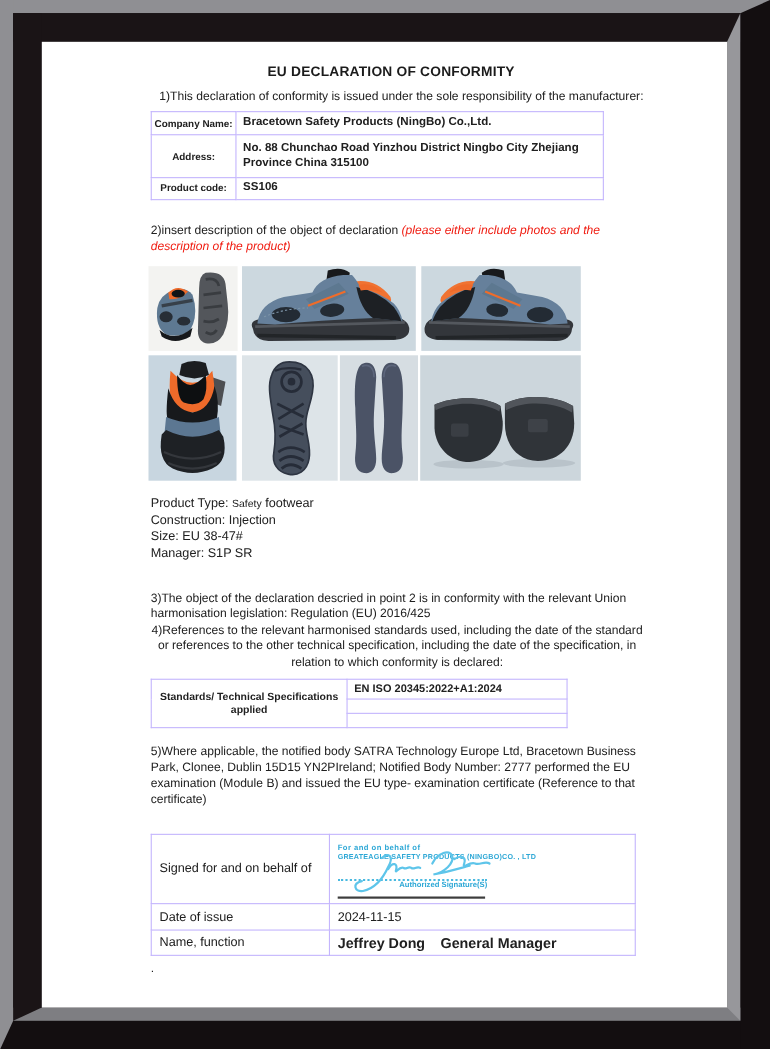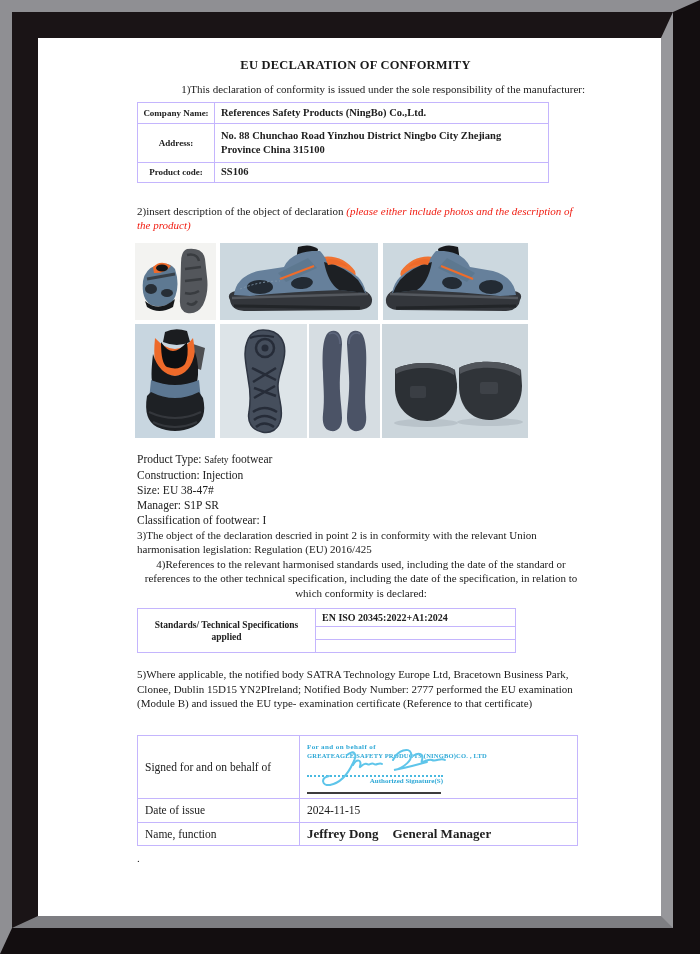--- a/index.html
+++ b/index.html
@@ -5,21 +5,21 @@
   html,body{margin:0;padding:0;}
   body{width:700px;height:954px;position:relative;background:#120d0f;overflow:hidden;
        font-family:"Liberation Sans", sans-serif;}
 
   
   .frame-outer{position:absolute;inset:0;box-sizing:border-box;width:700px;height:954px;
     border-style:solid;border-width:12px 27px 26px 12px;
     border-color:#8f8f93 #130e10 #130e10 #8f8f93;}
   .frame-inner{position:absolute;inset:0;box-sizing:border-box;width:100%;height:100%;
     border-style:solid;border-width:26px 12px 12px 26px;
-    border-color:#1a1416 #97979b #7e7e82 #1a1416;font-family:Liberation Serif, serif;}
+    border-color:#1a1416 #97979b #7e7e82 #1a1416;}
   .page{position:absolute;inset:0;width:100%;height:100%;background:#ffffff;overflow:hidden;
     color:#202020;}
 
   .content{padding:20px 0 0 99px;}
   .title{font-size:12.5px;font-weight:bold;letter-spacing:.2px;text-align:center;
     width:437px;margin:0;color:#1b1b1b;}
   .para{font-size:11px;line-height:14.5px;width:448px;margin:0;}
   .mt{margin-top:9px;text-align:right;}
   .red{color:#f01b10;font-style:italic;}
 
@@ -77,21 +77,21 @@
       <div class="content">
 
         <h1 class="title">EU DECLARATION OF CONFORMITY</h1>
 
         <p class="para mt">1)This declaration of conformity is issued under the sole responsibility of the manufacturer:</p>
 
         <table class="tbl-company">
           <tbody>
               <tr class="r1">
             <td class="lbl">Company Name:</td>
-            <td class="val">References Safety Products (NingBo) Co.,Ltd.</td>
+            <td class="val">Bracetown Safety Products (NingBo) Co.,Ltd.</td>
           </tr>
           <tr class="r2">
             <td class="lbl">Address:</td>
             <td class="val">No. 88  Chunchao Road Yinzhou District Ningbo City Zhejiang Province China 315100</td>
           </tr>
           <tr class="r3">
             <td class="lbl">Product code:</td>
             <td class="val">SS106</td>
           </tr>
         </tbody>
@@ -198,24 +198,23 @@
               <rect x="98" y="58" width="18" height="12" fill="#3e4248" rx="2"></rect>
             </svg>
           </div>
         </div>
 
         <div class="product-info">
           <div><span>Product Type: </span><span class="small-word">Safety</span><span> footwear</span></div>
           <div>Construction: Injection</div>
           <div>Size: EU 38-47#</div>
           <div>Manager: S1P SR</div>
-          <div>Classification of footwear: I</div>
         </div>
 
-        <p class="para" style="">3)The object of the declaration descried in point 2 is in conformity with the relevant Union harmonisation legislation: Regulation (EU) 2016/425</p>
+        <p class="para" style="margin-top:26px;">3)The object of the declaration descried in point 2 is in conformity with the relevant Union harmonisation legislation: Regulation (EU) 2016/425</p>
 
         <p class="para" style="text-align:center;">4)References to the relevant harmonised standards used, including the date of the standard or references to the other technical specification, including the date of the specification, in relation to which conformity is declared:</p>
 
         <table class="tbl-standards">
           <tbody>
               <tr>
             <td class="lbl" rowspan="3">Standards/ Technical Specifications applied</td>
             <td class="val">EN ISO 20345:2022+A1:2024</td>
           </tr>
           <tr>

